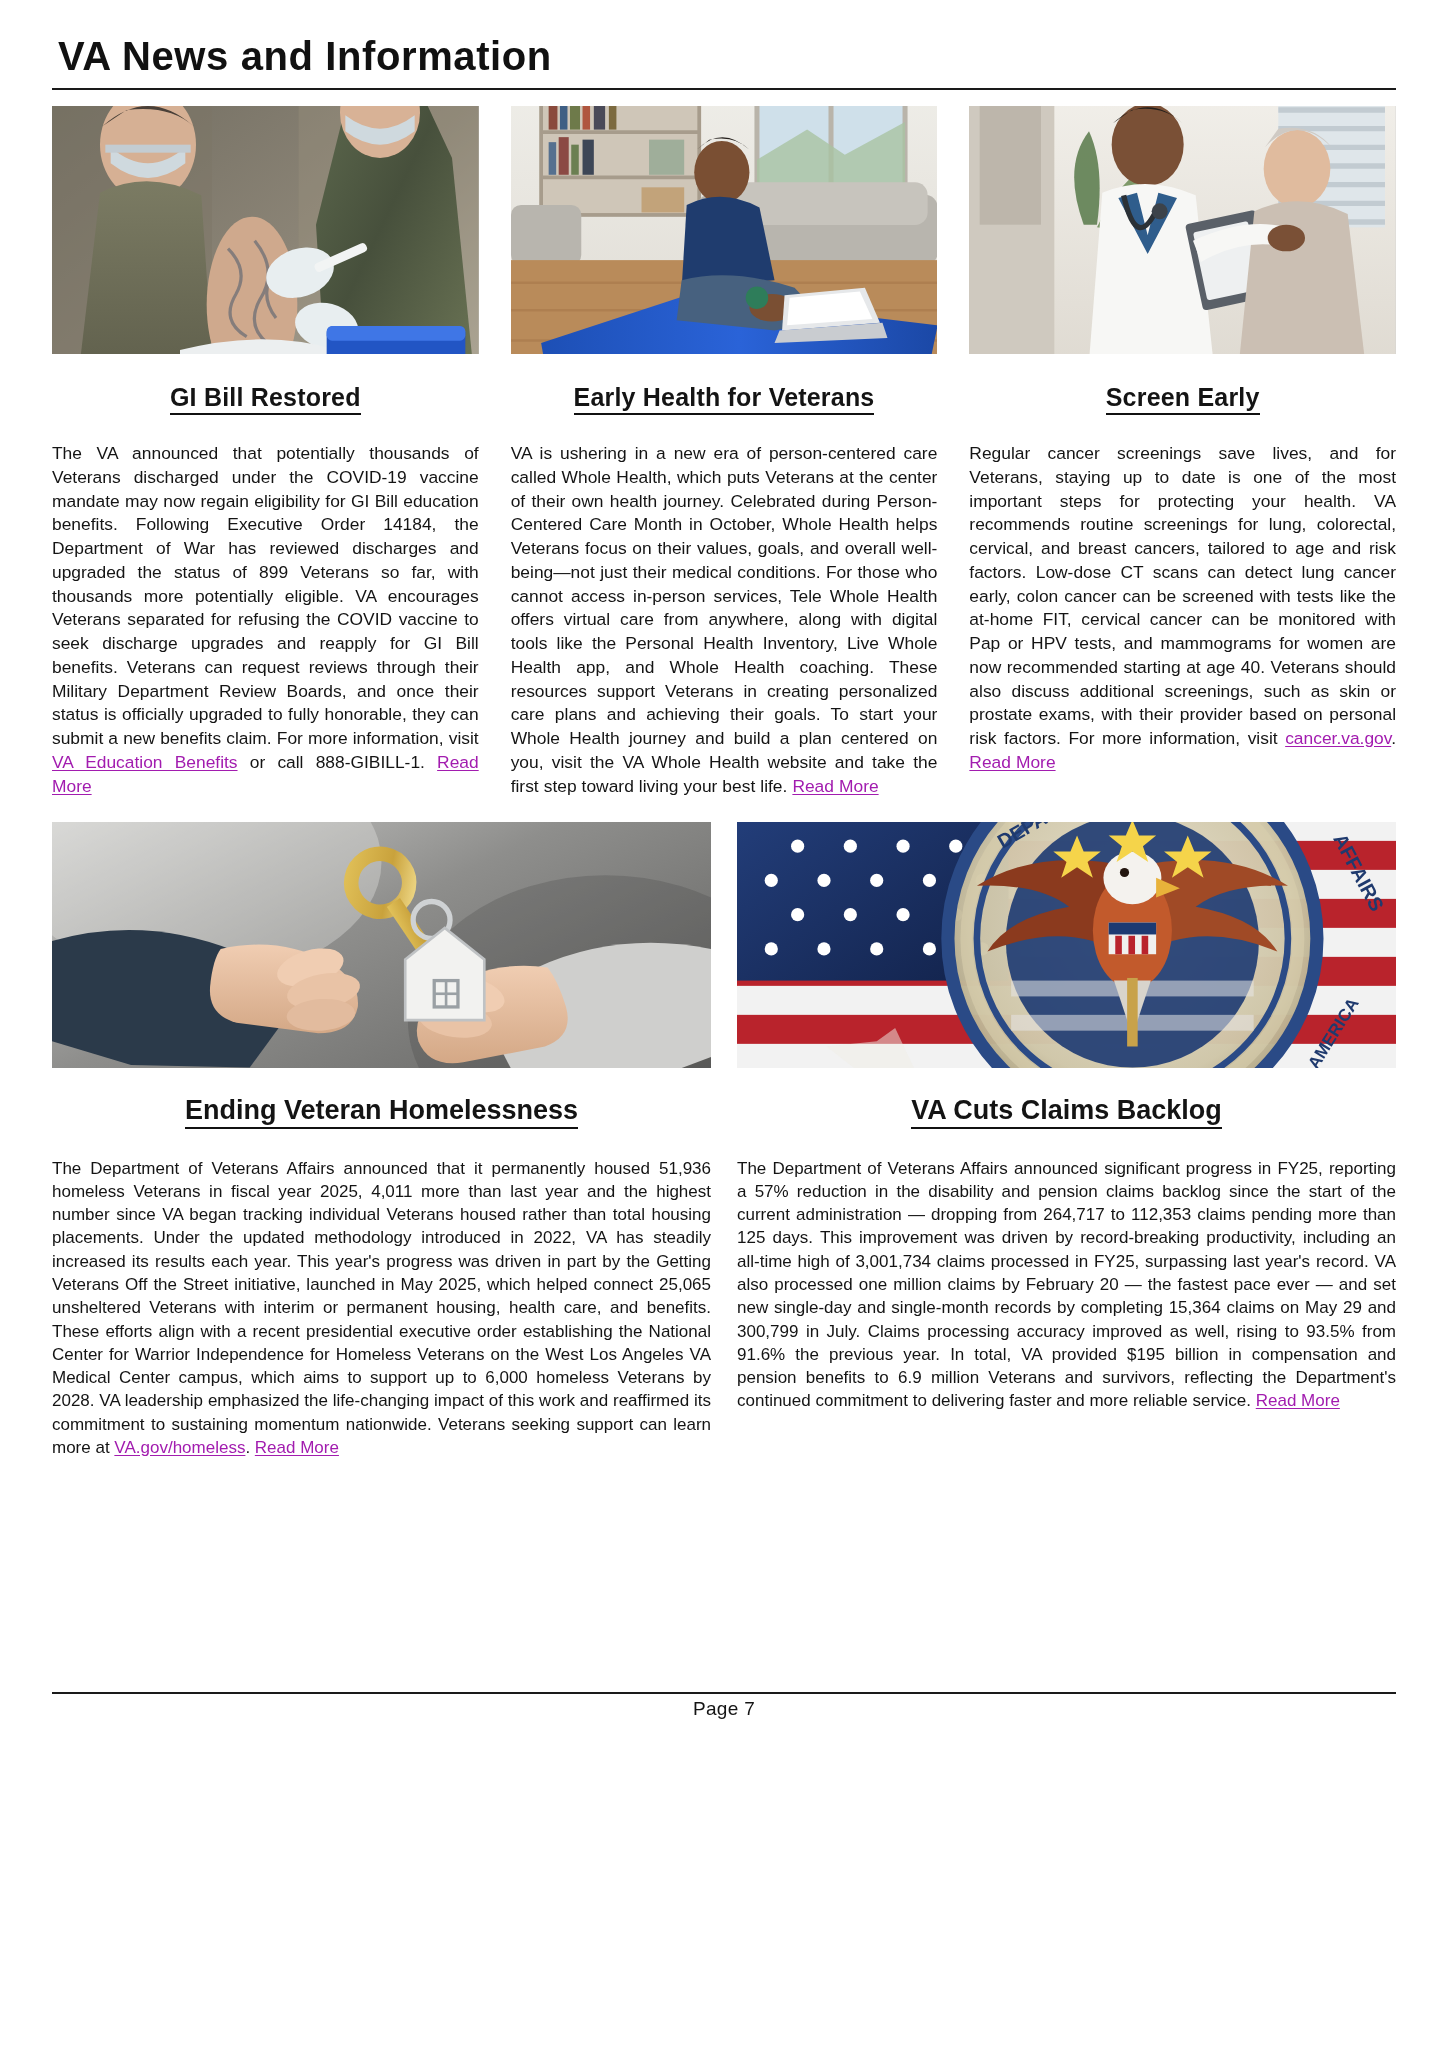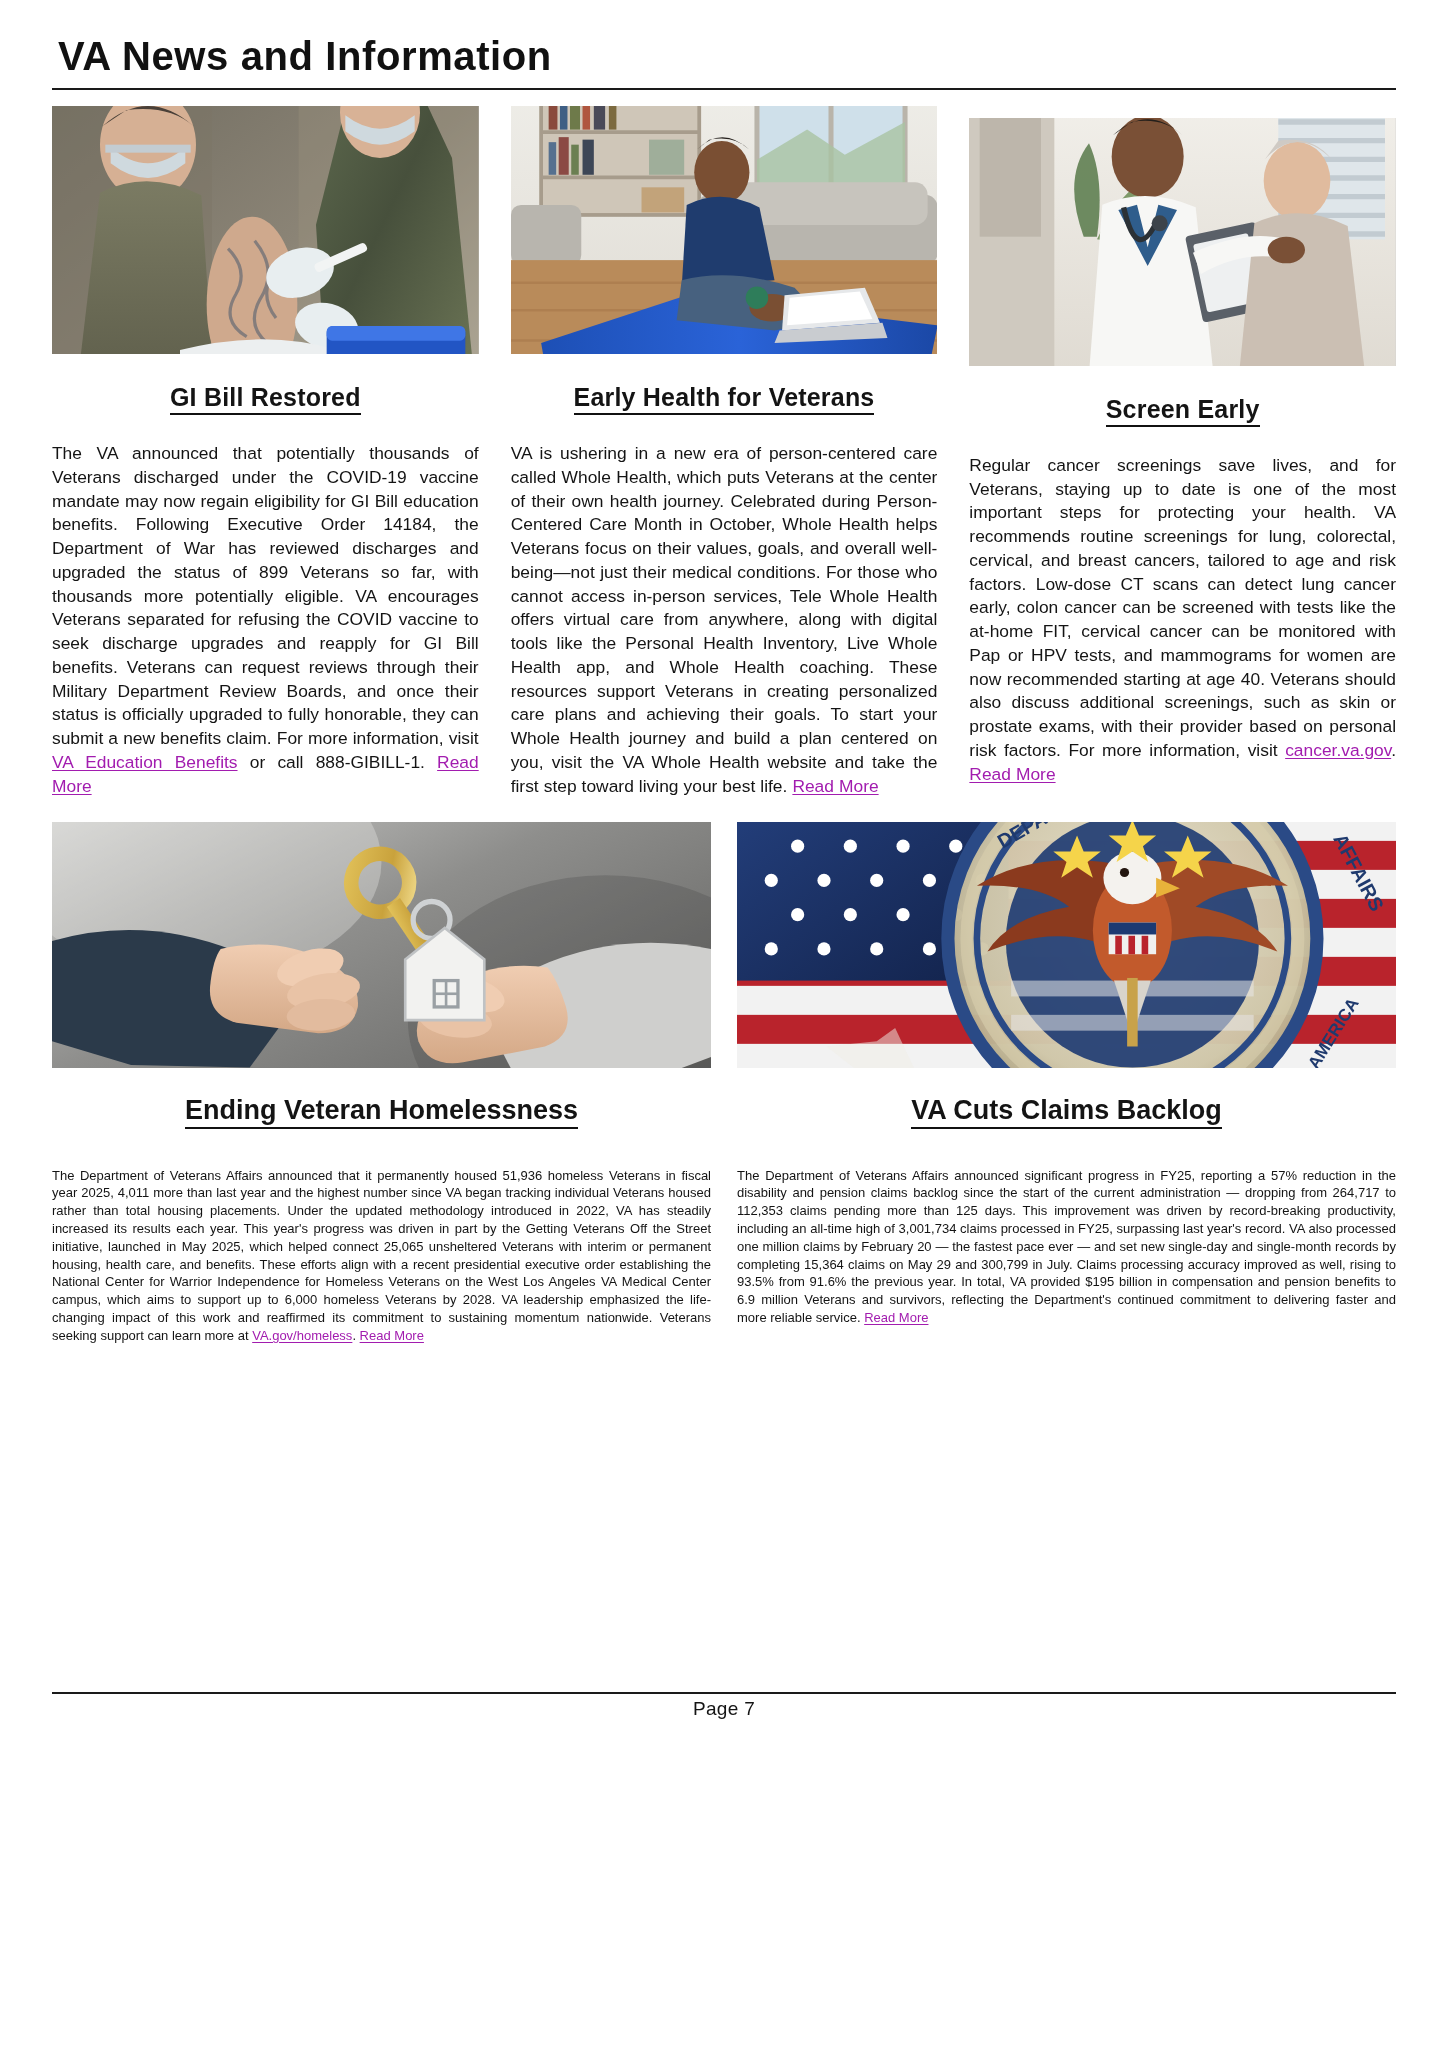--- a/index.html
+++ b/index.html
@@ -35,21 +35,21 @@
   .masthead-rule {
     border: none;
     border-top: 2px solid #1a1a1a;
     margin: 4px 0 16px 0;
   }
 
   
   .top-row {
     display: flex;
     gap: 32px;
-    align-items: center;
+    align-items: flex-start;
   }
   .col {
     flex: 1 1 0;
     min-width: 0;
   }
 
   .photo {
     width: 100%;
     height: 248px;
     overflow: hidden;
@@ -111,24 +111,24 @@
     font-weight: bold;
     margin: 26px 0 0 0;
     line-height: 1.2;
   }
   .headline-wide span {
     border-bottom: 2.5px solid #111;
     padding-bottom: 2px;
     margin-top: 41px;
   }
   .body-text-wide {
-    font-size: 13px;
+    font-size: 17px;
     line-height: 1.37;
     text-align: justify;
-    margin-top: 40px;
+    margin-top: 30px;
   }
 
   
   .footer {
     position: absolute;
     left: 52px;
     right: 52px;
     bottom: 28px;
   }
   .footer-rule {

